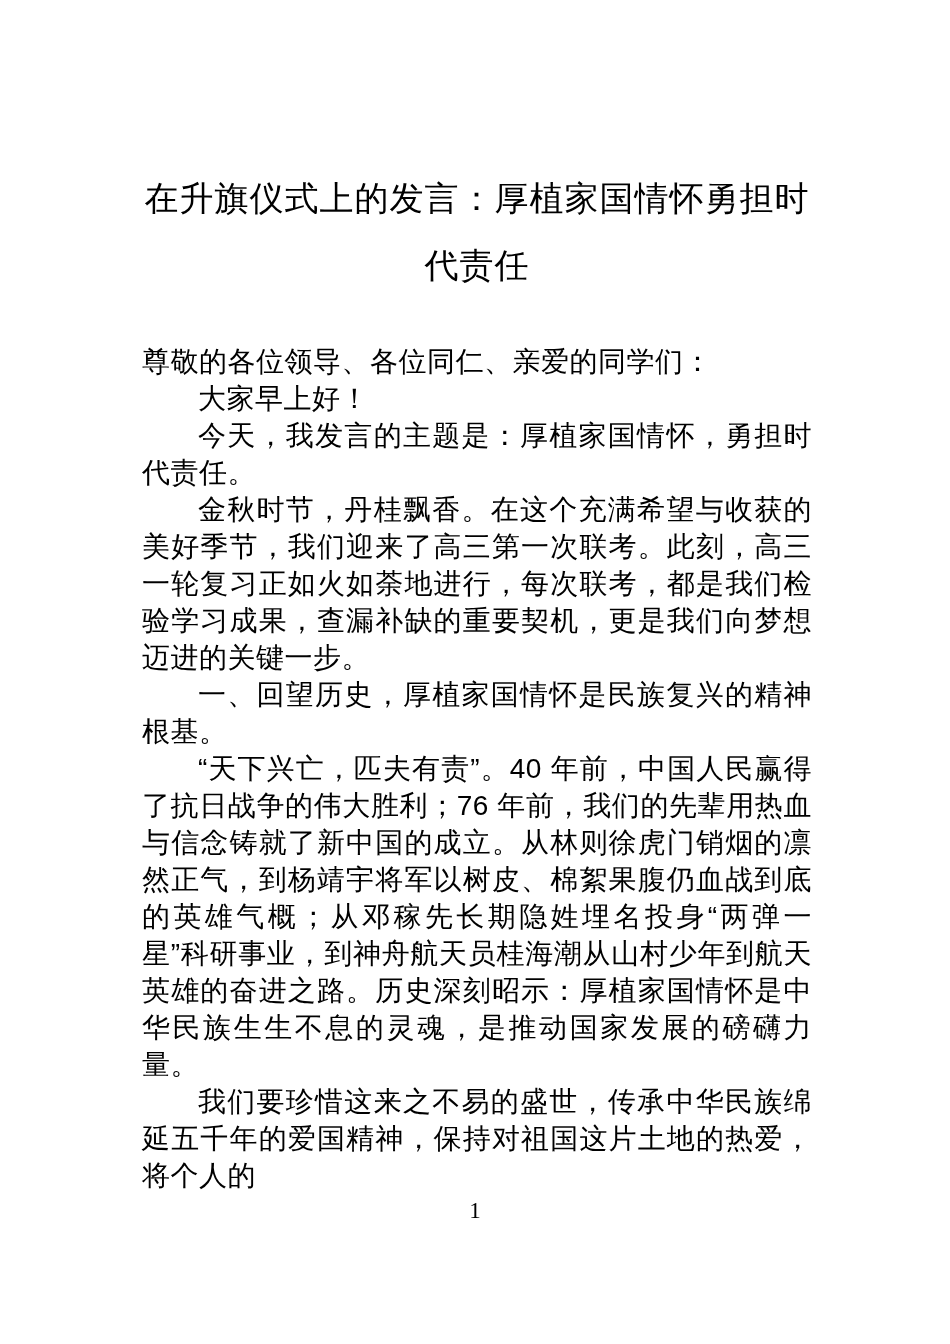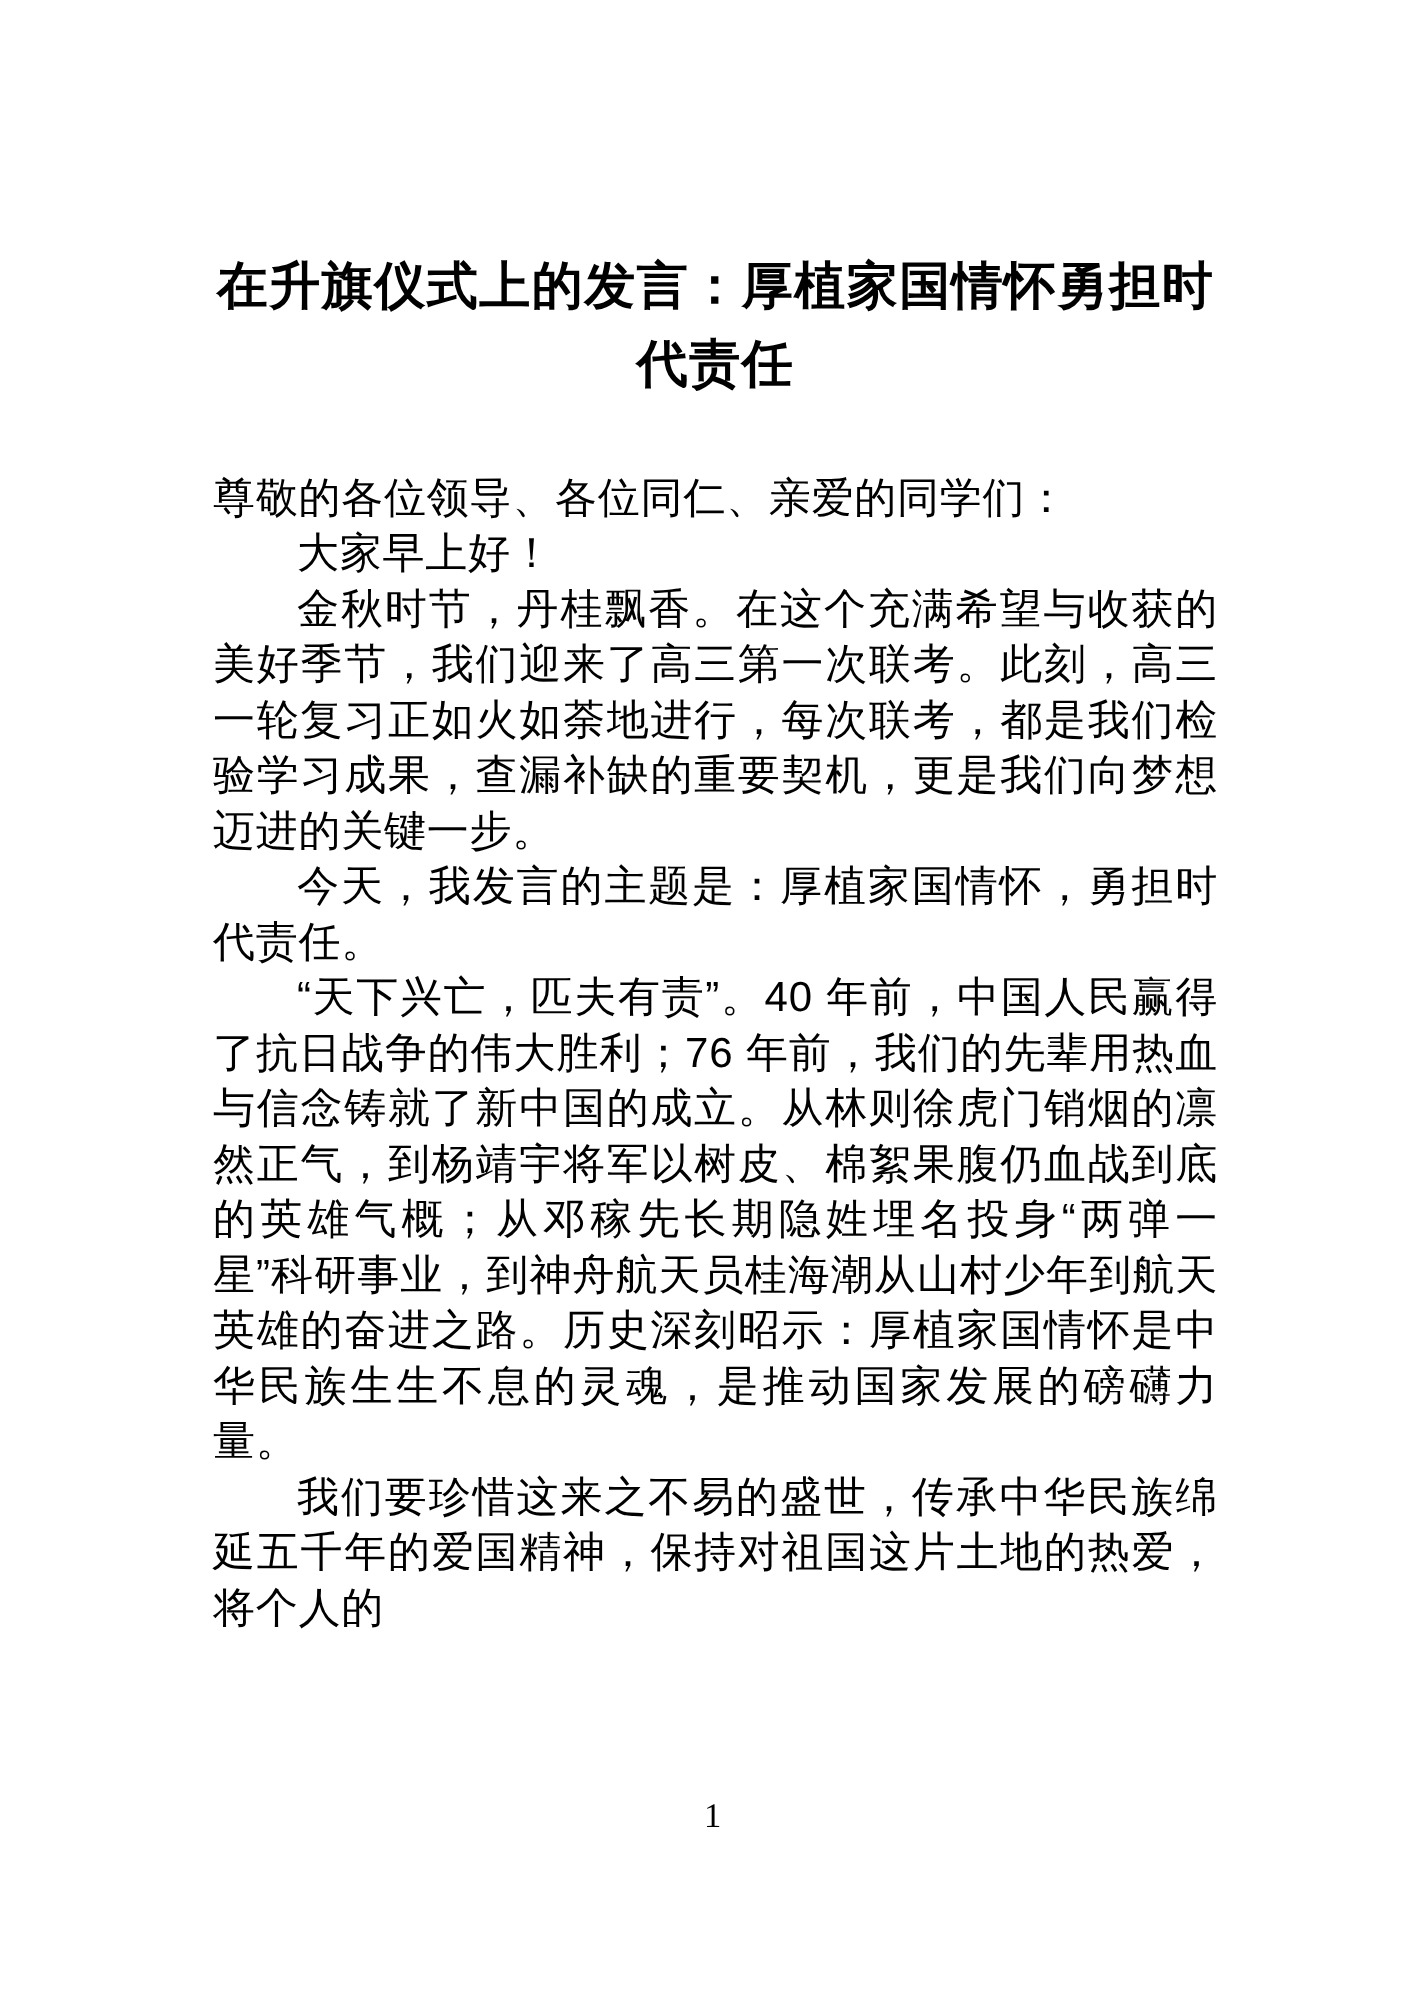--- a/index.html
+++ b/index.html
@@ -19,23 +19,23 @@
       overflow: hidden;
     }
     .content {
       position: absolute;
       left: 142px;
       right: 138px;
       top: 165px;
     }
     .doc-title {
       font-size: 34px;
-      font-weight: 700;
+      font-weight: 400;
       text-align: center;
-      line-height: 52px;
+      line-height: 67px;
       margin: 0 0 44px 0;
       letter-spacing: 1px;
     }
     .body-text p {
       font-size: 28px;
       line-height: 37px;
       margin: 0;
       text-align: justify;
       font-weight: 400;
       letter-spacing: 0.5px;
@@ -57,21 +57,22 @@
 </head>
 <body>
 
 <div class="page">
   <div class="content">
     <h1 class="doc-title">在升旗仪式上的发言：厚植家国情怀勇担时代责任</h1>
 
     <div class="body-text">
       <p>尊敬的各位领导、各位同仁、亲爱的同学们：</p>
       <p class="indent">大家早上好！</p>
+      <p class="indent">今天，我发言的主题是：厚植家国情怀，勇担时代责任。</p>
       <p class="indent">金秋时节，丹桂飘香。在这个充满希望与收获的美好季节，我们迎来了高三第一次联考。此刻，高三一轮复习正如火如荼地进行，每次联考，都是我们检验学习成果，查漏补缺的重要契机，更是我们向梦想迈进的关键一步。</p>
-      <p class="indent">今天，我发言的主题是：厚植家国情怀，勇担时代责任。</p>
+      <p class="indent">一、回望历史，厚植家国情怀是民族复兴的精神根基。</p>
       <p class="indent">“天下兴亡，匹夫有责”。40 年前，中国人民赢得了抗日战争的伟大胜利；76 年前，我们的先辈用热血与信念铸就了新中国的成立。从林则徐虎门销烟的凛然正气，到杨靖宇将军以树皮、棉絮果腹仍血战到底的英雄气概；从邓稼先长期隐姓埋名投身“两弹一星”科研事业，到神舟航天员桂海潮从山村少年到航天英雄的奋进之路。历史深刻昭示：厚植家国情怀是中华民族生生不息的灵魂，是推动国家发展的磅礴力量。</p>
       <p class="indent">我们要珍惜这来之不易的盛世，传承中华民族绵延五千年的爱国精神，保持对祖国这片土地的热爱，将个人的</p>
     </div>
   </div>
 
   <div class="page-number">1</div>
 </div>
 
 </body></html>

